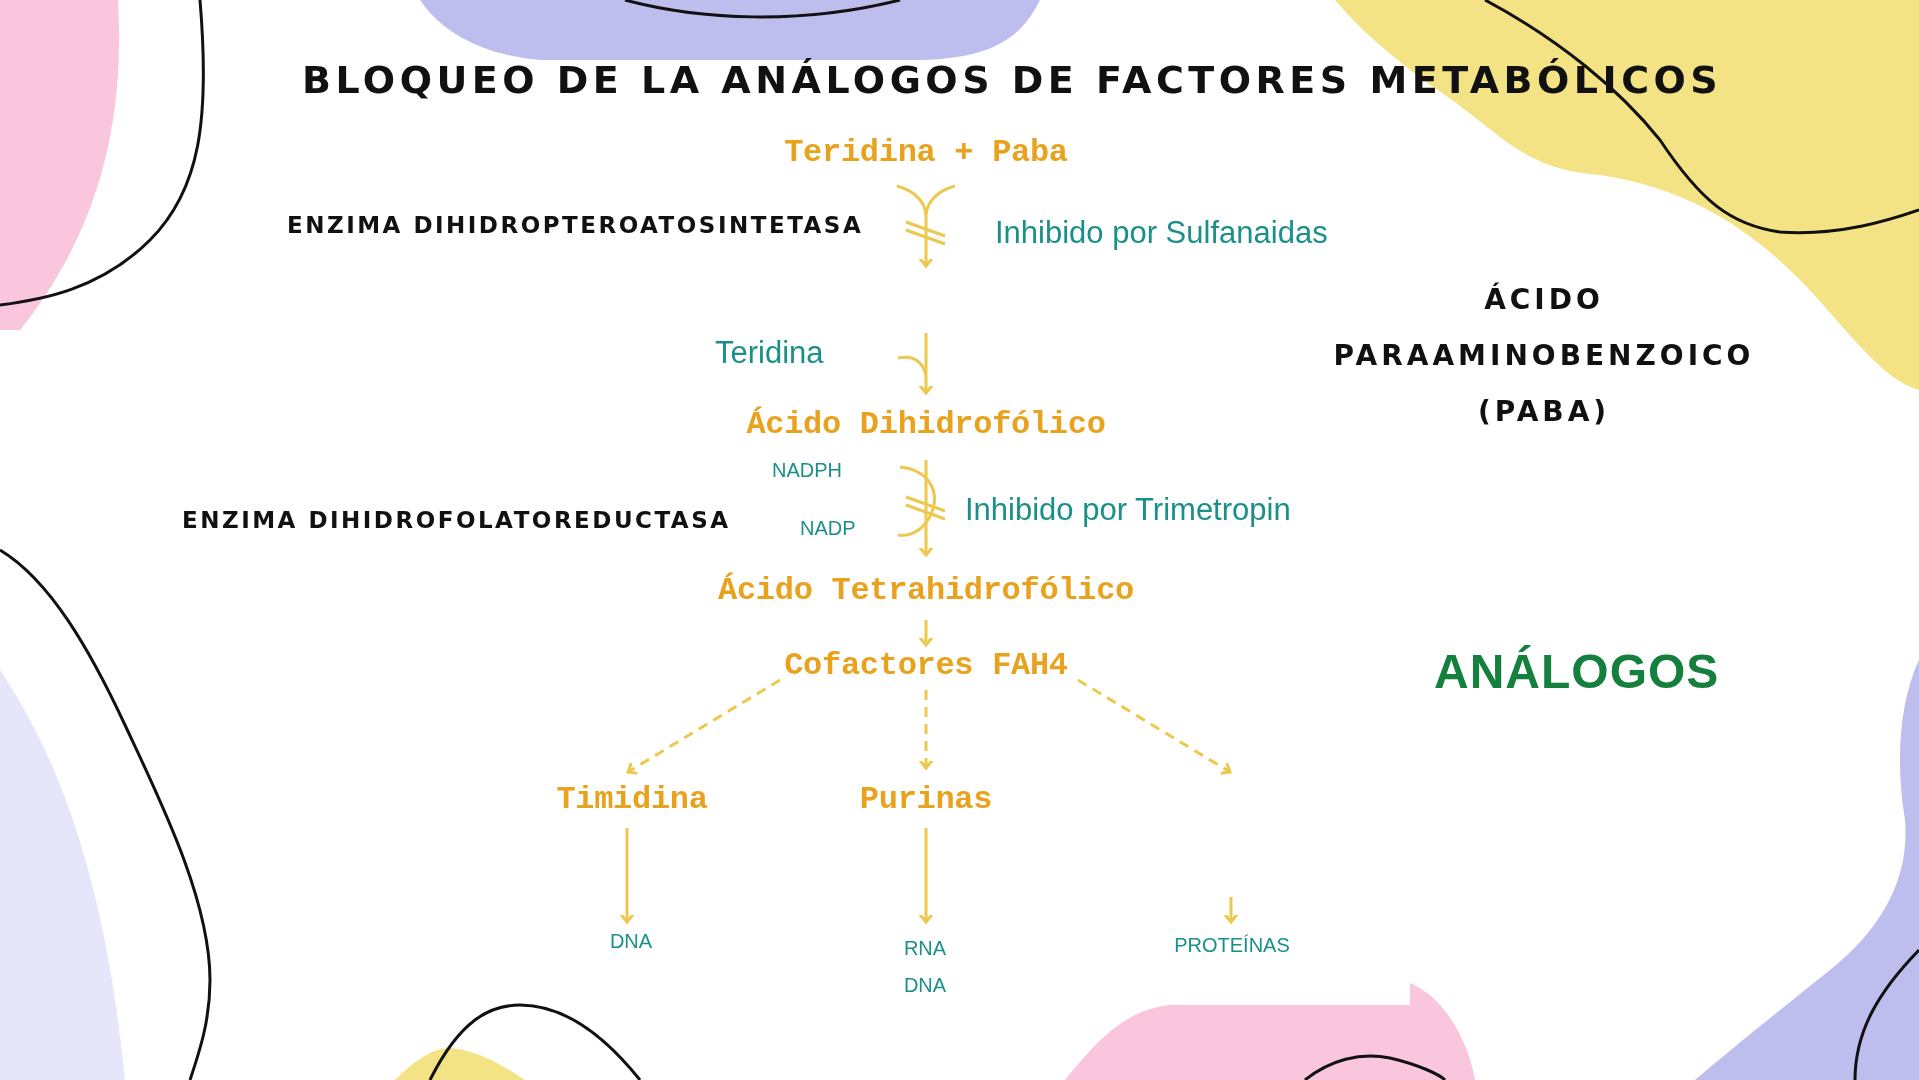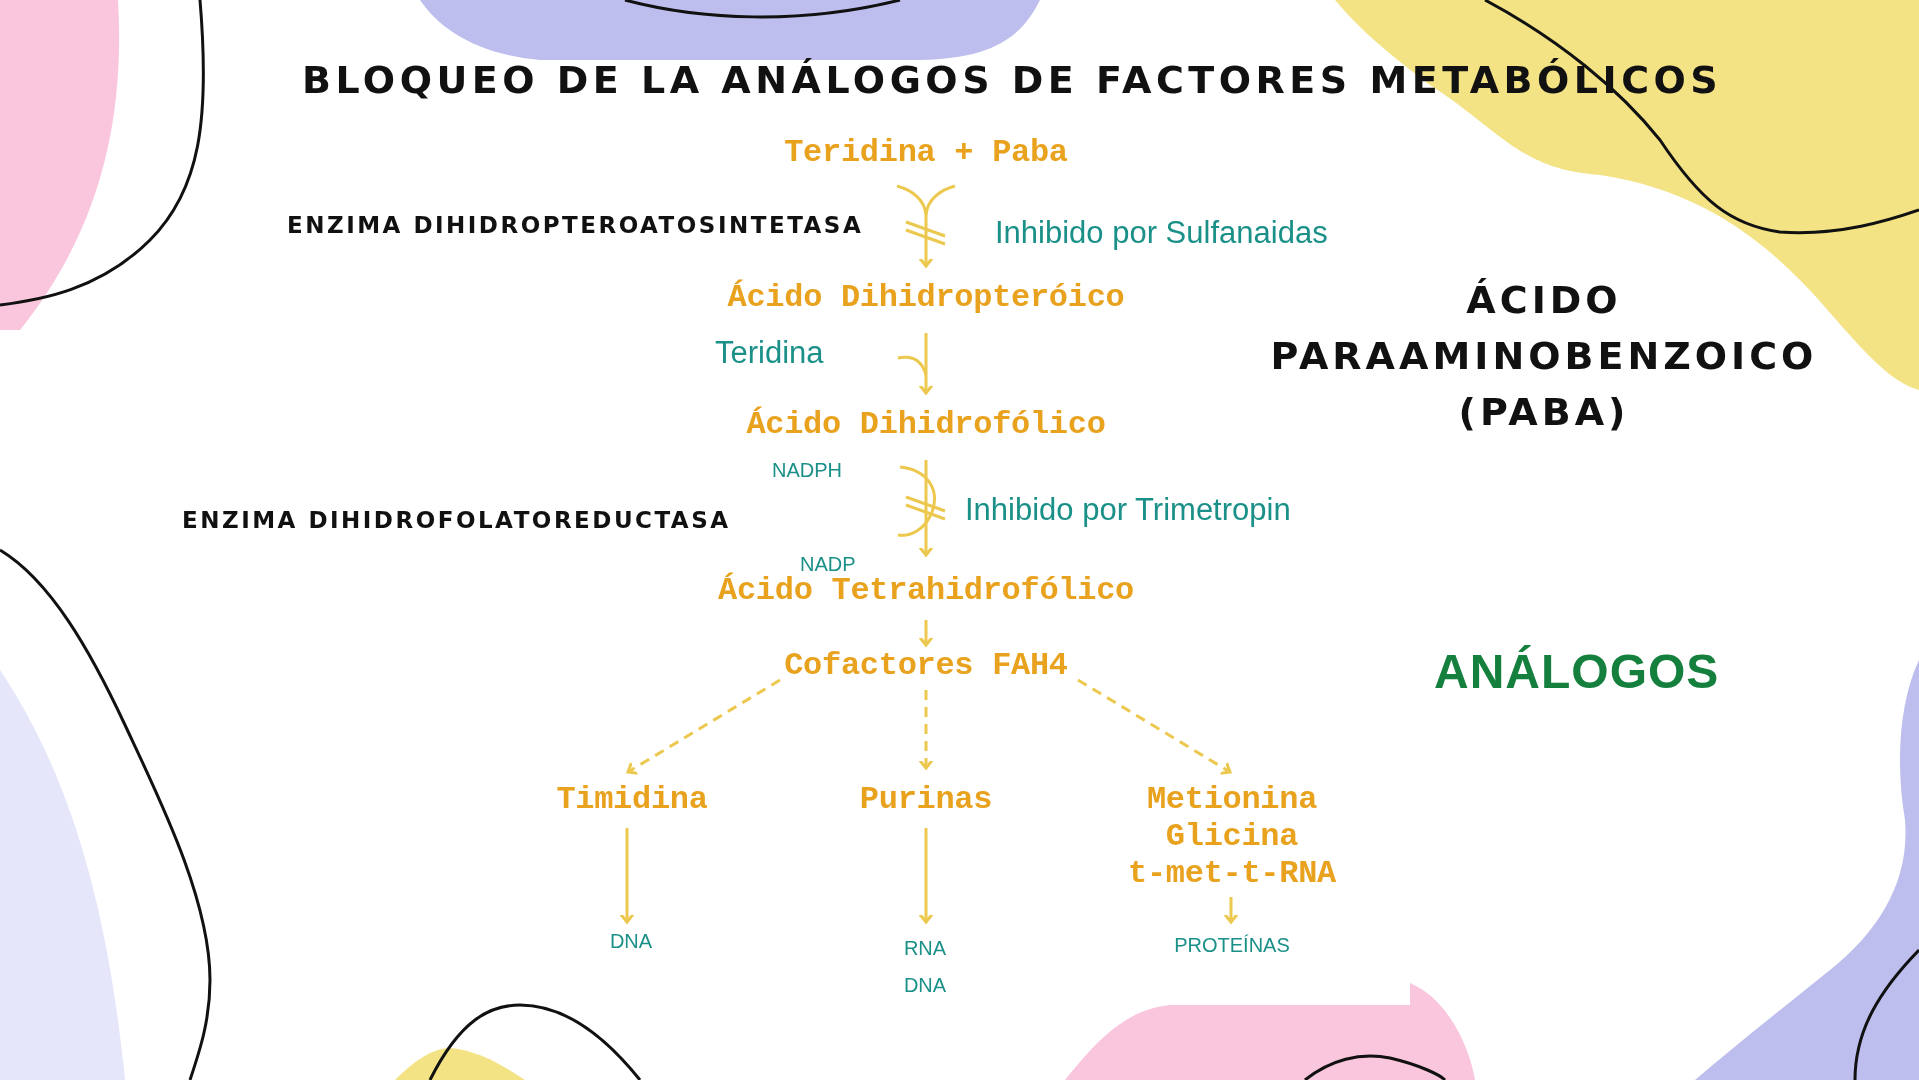--- a/index.html
+++ b/index.html
@@ -10,21 +10,21 @@
   }
   .bg { position: absolute; left: 0; top: 0; width: 1919px; height: 1080px; z-index: 0; }
   .layer { position: absolute; left: 0; top: 0; width: 1919px; height: 1080px; z-index: 1; }
   .txt { position: absolute; white-space: nowrap; }
   .hand {
     font-family: "DejaVu Sans", sans-serif;
     color: #111111; letter-spacing: 3px; font-weight: normal;
   }
   .title { font-size: 38px; letter-spacing: 4.5px; font-weight: bold; }
   .enzyme { font-size: 23px; letter-spacing: 2.5px; font-weight: bold; }
-  .paba { font-size: 38px; letter-spacing: 4px; text-align: center; line-height: 56px; font-weight: bold; }
+  .paba { font-size: 28px; letter-spacing: 4px; text-align: center; line-height: 56px; font-weight: bold; }
   .node {
     font-family: Liberation Mono, monospace; font-weight: bold;
     color: #E9A21E; font-size: 32px; letter-spacing: -0.3px;
   }
   .note {
     font-family: "Liberation Sans", sans-serif;
     color: #1A9088; font-size: 31px;
   }
   .small-note { font-size: 20px; }
   .analog {
@@ -111,38 +111,32 @@
     <div>ÁCIDO</div>
     <div>PARAAMINOBENZOICO</div>
     <div>(PABA)</div>
   </div>
 
   <div class="txt analog" style="left:1434px; top:644px;">ANÁLOGOS</div>
 
   <div class="txt node center" style="left:926px; top:134px;">Teridina + Paba</div>
   <div class="txt note" style="left:965px; top:215px;margin-left:30px;">Inhibido por Sulfanaidas</div>
 
-  <div class="txt node center" style="left:926px; top:279px;">Ácido Dihidropteróico</div>
   <div class="txt note" style="left:715px; top:335px;">Teridina</div>
 
   <div class="txt node center" style="left:926px; top:406px;">Ácido Dihidrofólico</div>
   <div class="txt note small-note" style="left:772px; top:459px;">NADPH</div>
-  <div class="txt note small-note" style="left:800px; top:517px;margin-top:36px;">NADP</div>
+  <div class="txt note small-note" style="left:800px; top:517px;">NADP</div>
   <div class="txt node center" style="left:926px; top:572px;">Ácido Tetrahidrofólico</div>
 
   <div class="txt note" style="left:965px; top:492px;">Inhibido por Trimetropin</div>
   <div class="txt node center" style="left:926px; top:647px;">Cofactores FAH4</div>
 
   <div class="txt node center" style="left:632px; top:781px;">Timidina</div>
   <div class="txt node center" style="left:926px; top:781px;">Purinas</div>
-  <div class="txt node center" style="left:1232px; top:781px; line-height:37px;">
-    <div>Metionina</div>
-    <div>Glicina</div>
-    <div>t-met-t-RNA</div>
-  </div>
 
   <div class="txt note center small-note" style="left:631px; top:930px;">DNA</div>
   <div class="txt note center small-note" style="left:925px; top:930px; line-height:37px;">
     <div>RNA</div>
     <div>DNA</div>
   </div>
   <div class="txt note center small-note" style="left:1232px; top:934px;">PROTEÍNAS</div>
 </div>
 
 </body></html>

